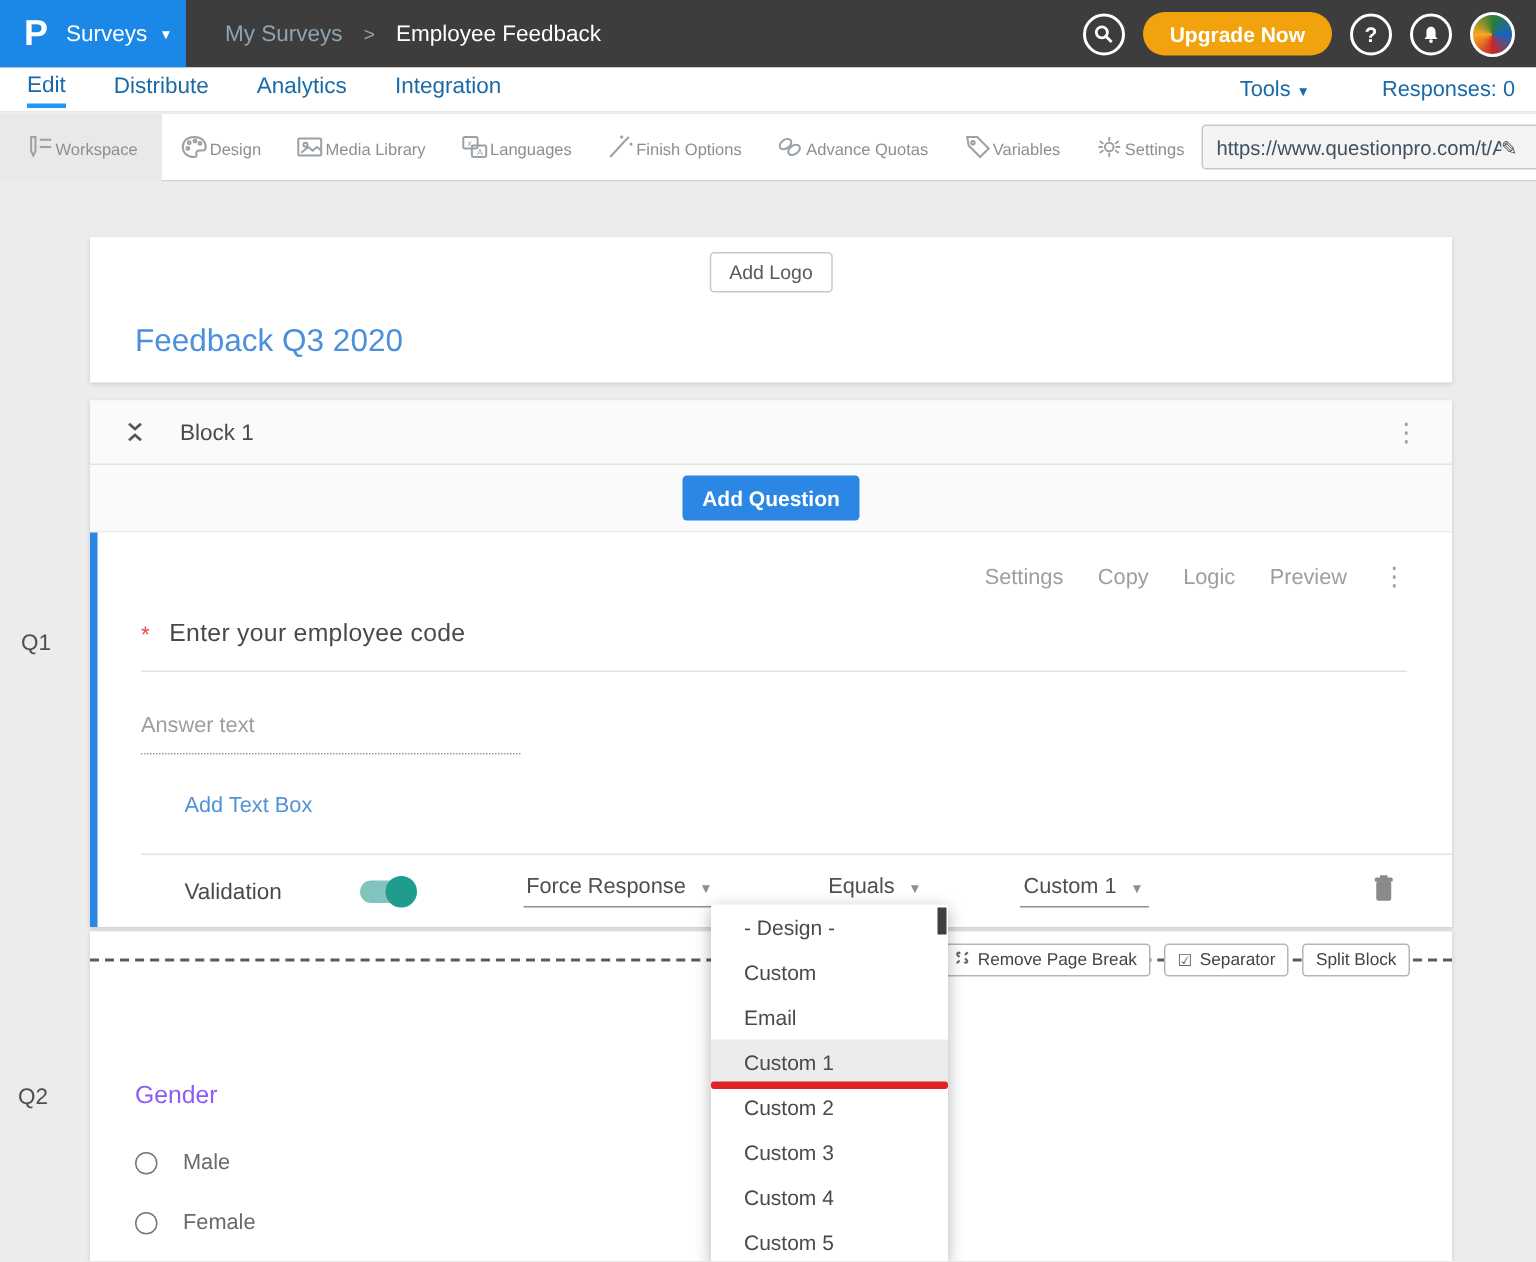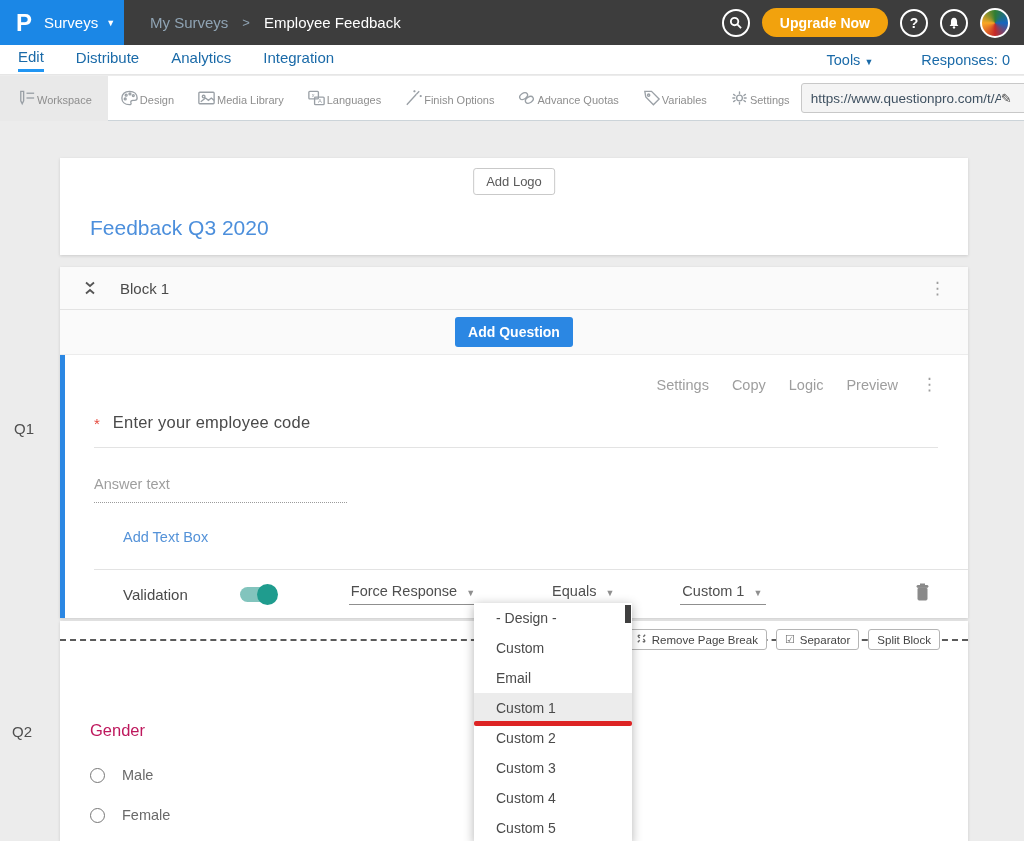--- a/index.html
+++ b/index.html
@@ -82,21 +82,21 @@
   .trash { margin-left:auto; margin-right:38px; cursor:pointer; }
   .trash svg { width:15px; height:18px; stroke:#8a8a8a; fill:#8a8a8a; }
 
   
   .q2-card { top:621px; height:220px; }
   .pb-line { position:absolute; top:18px; left:0; right:0; border-top:2px dashed #5a5a5a; }
   .pb-buttons { position:absolute; top:8px; right:28px; display:flex; gap:9px; }
   .pb-btn { background:#fff; border:1px solid #b5b5b5; border-radius:3px; font-size:11.5px; color:#444; padding:3px 8px; cursor:pointer; display:flex; align-items:center; gap:5px; white-space:nowrap; }
   .pb-ic { font-size:11px; color:#666; }
   .pb-ic svg { width:11px; height:11px; stroke:#666; fill:none; stroke-width:1.5; }
-  .q2-title { position:absolute; left:30px; top:100px; font-size:16.5px; color:#be185d; cursor:text; }
+  .q2-title { position:absolute; left:30px; top:100px; font-size:16.5px; color:#8b5cf6; cursor:text; }
   .radio-row { position:absolute; left:30px; display:flex; align-items:center; cursor:pointer; }
   .radio-row.r1 { top:146px; }
   .radio-row.r2 { top:186px; }
   .radio { width:15px; height:15px; border:1.5px solid #777; border-radius:50%; background:#fff; }
   .radio-label { margin-left:17px; font-size:14.5px; color:#6a6a6a; }
 
   
   .q-margin-label { position:absolute; left:14px; font-size:15px; color:#4f4f4f; }
 
   

